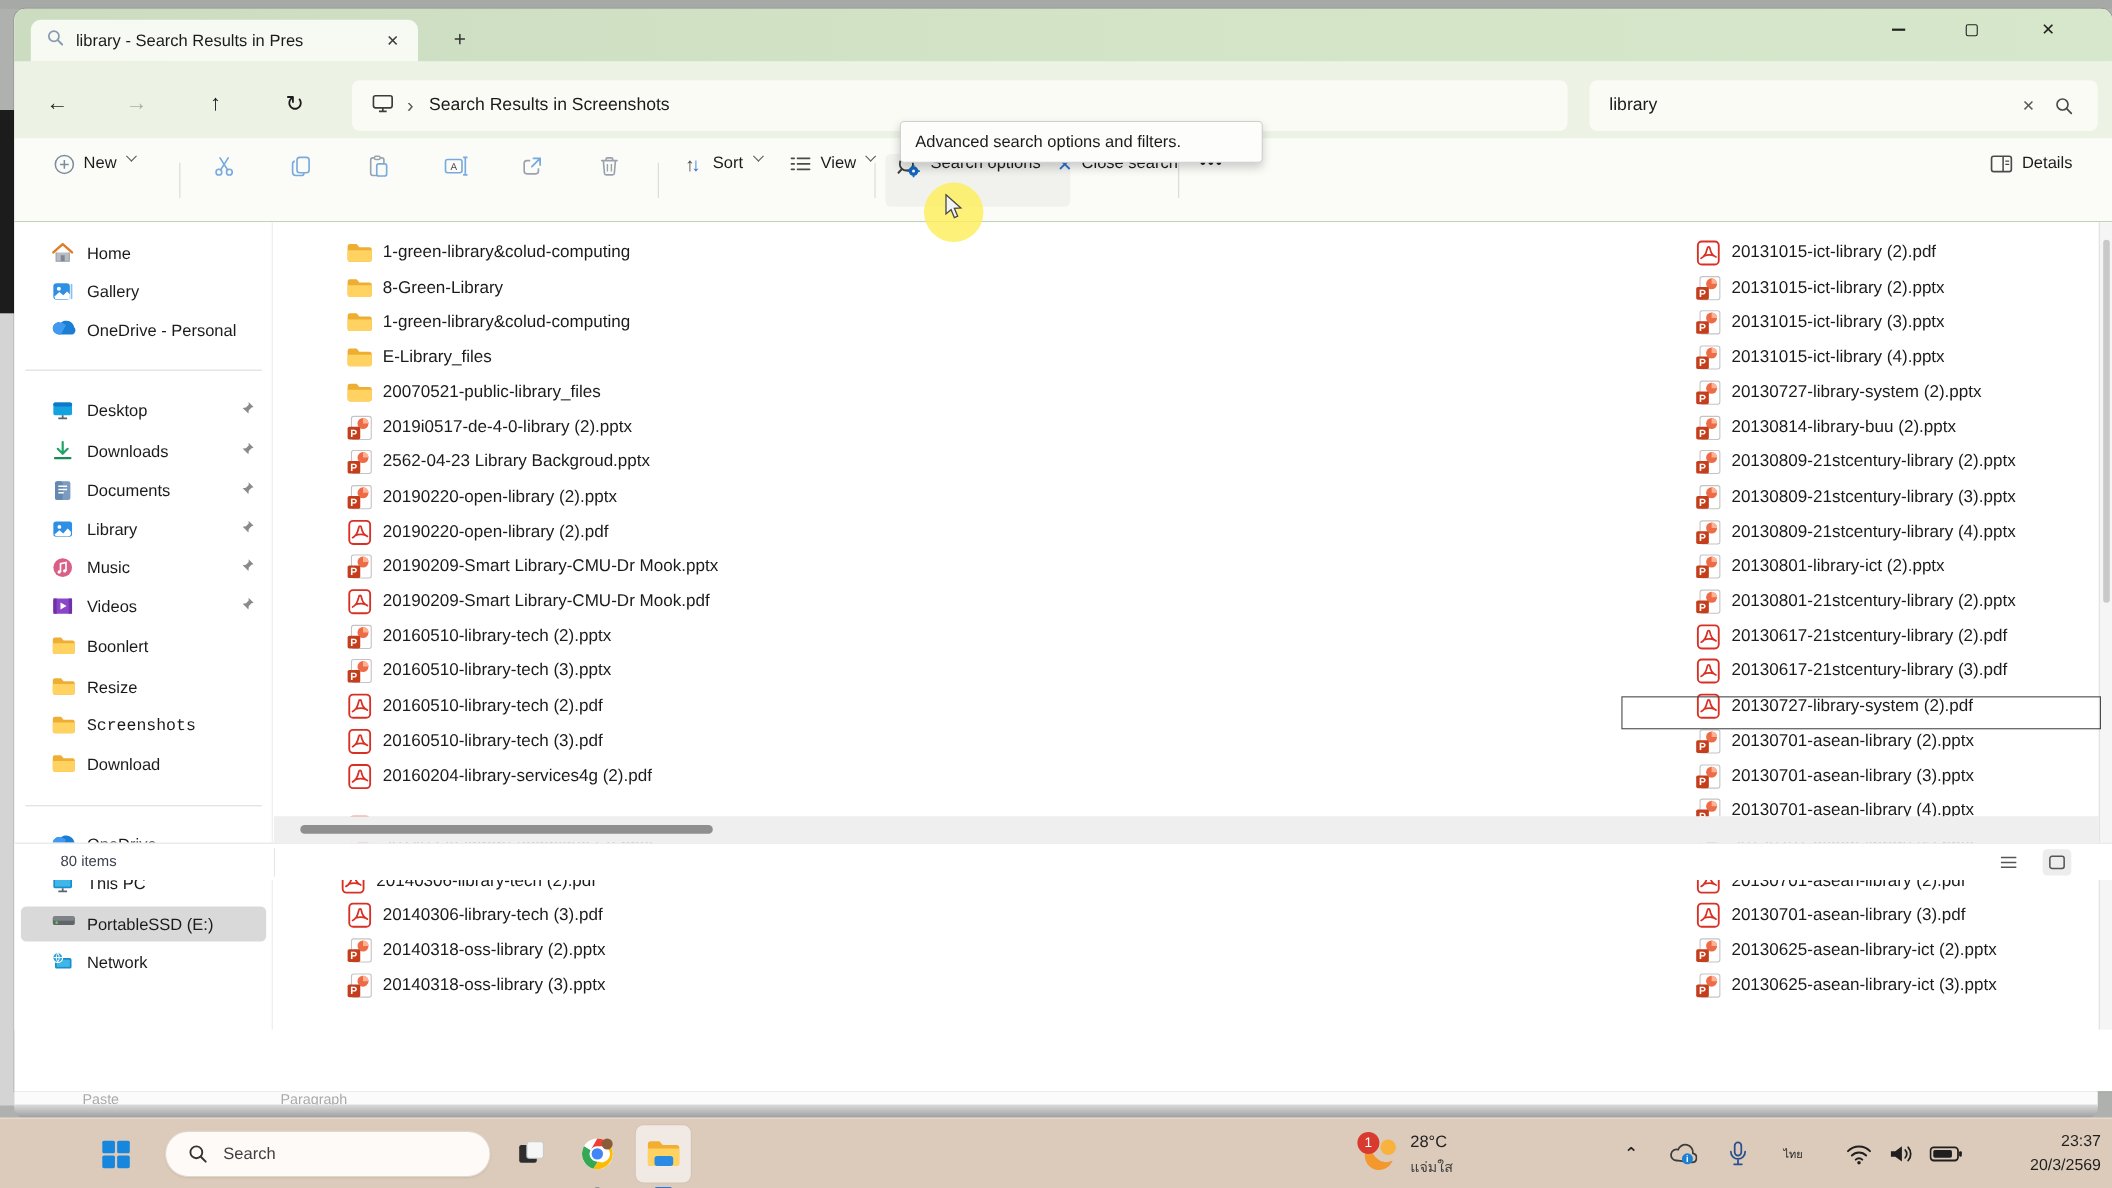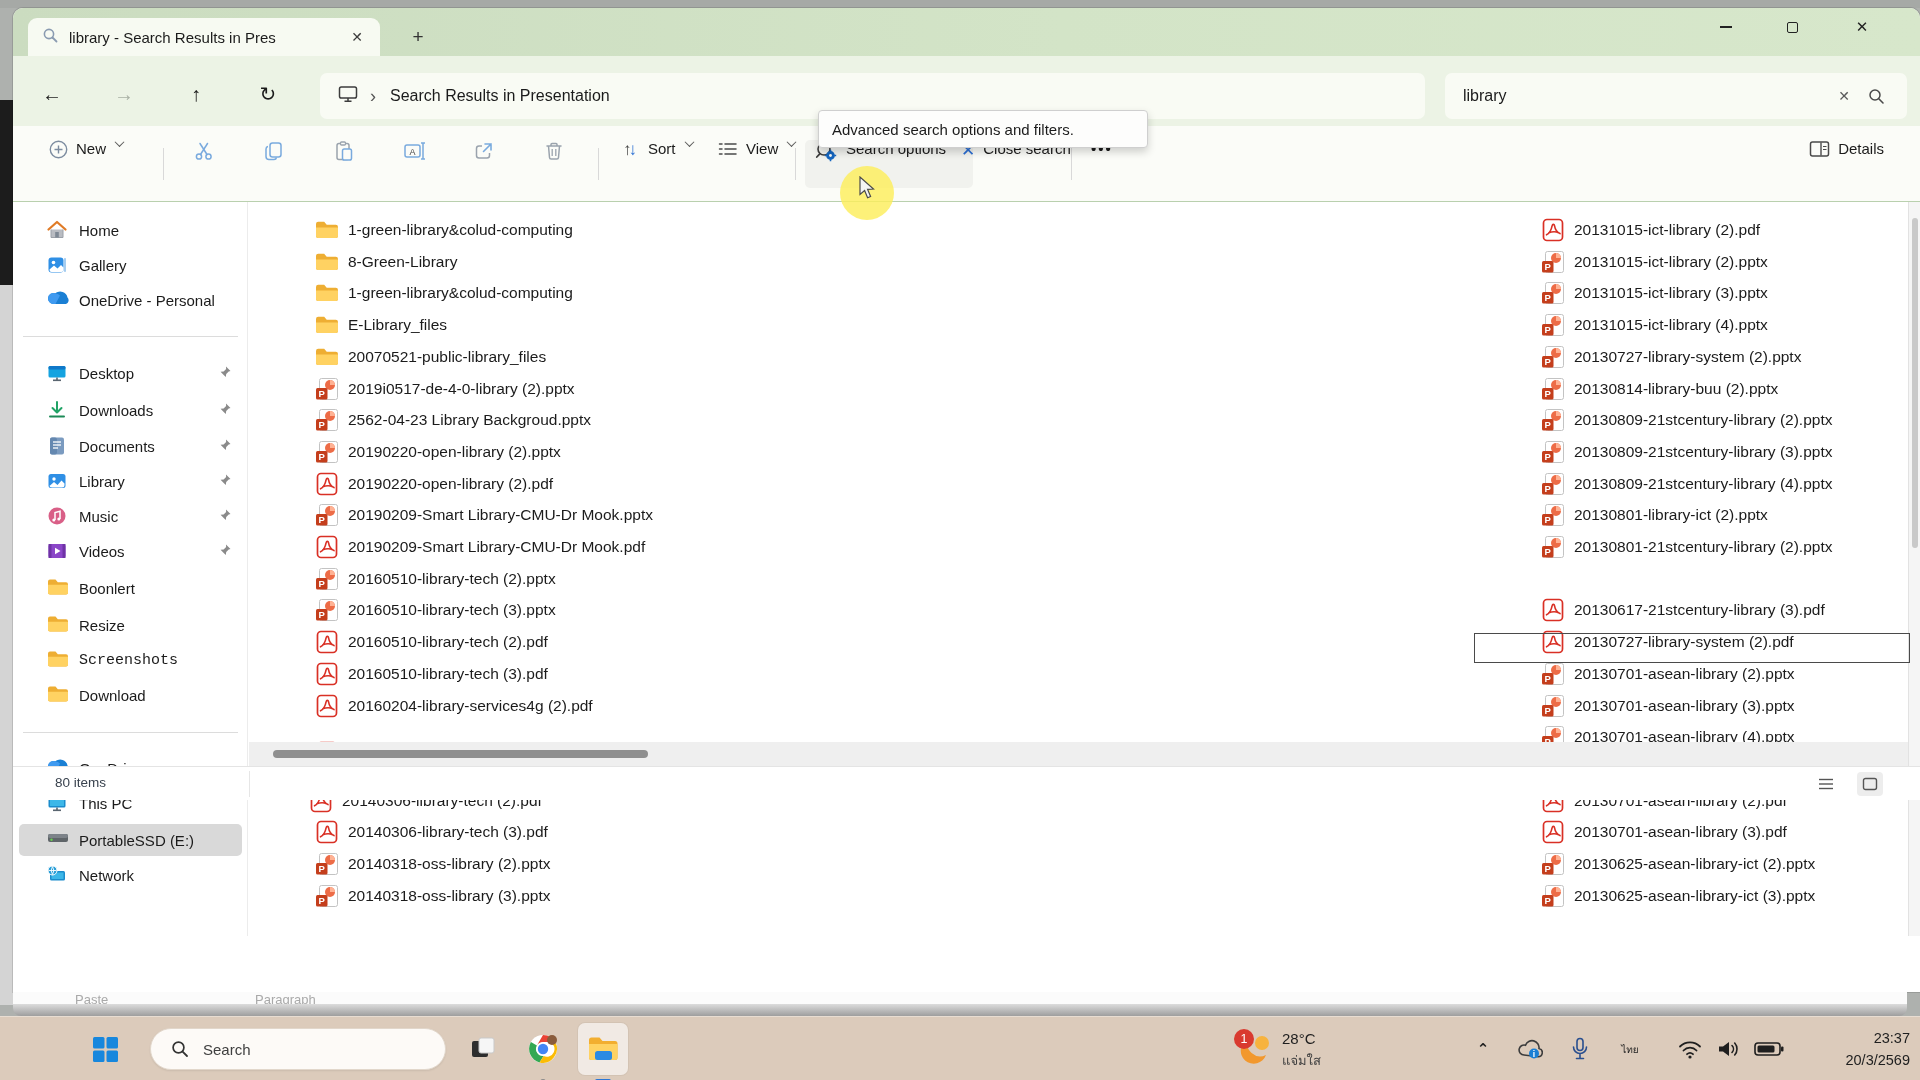--- a/index.html
+++ b/index.html
@@ -146,21 +146,21 @@
 
     <div class="abs" id="address-field">
       <span>
         <svg width="20" height="18" viewBox="0 0 20 18">
             <rect x="1.5" y="2" width="17" height="11" rx="1.8" fill="none" stroke="#3c3c3c" stroke-width="1.5"></rect>
             <line x1="10" y1="13" x2="10" y2="16" stroke="#3c3c3c" stroke-width="1.5"></line>
             <line x1="6.5" y1="16.2" x2="13.5" y2="16.2" stroke="#3c3c3c" stroke-width="1.5"></line>
           </svg>
       </span>
       <span id="address-chevron">›</span>
-      <span>Search Results in Presentation</span>
+      <span>Search Results in Screenshots</span>
     </div>
 
     <div class="abs" id="search-field">
       <span>library</span>
       <span id="search-clear">✕</span>
       <span id="search-go">
         <svg width="17" height="17" viewBox="0 0 17 17">
             <circle cx="7" cy="7" r="5" fill="none" stroke="#4a4a4a" stroke-width="1.5"></circle>
             <line x1="10.8" y1="10.8" x2="15" y2="15" stroke="#4a4a4a" stroke-width="1.6" stroke-linecap="round"></line>
           </svg>
@@ -794,20 +794,29 @@
             <svg width="24" height="24" viewBox="0 0 24 24">
               <rect x="4.5" y="1.5" width="18" height="21" rx="2" fill="#fff" stroke="#c3c3c3"></rect>
               <circle cx="15" cy="8" r="5" fill="#ed6c47"></circle>
               <path d="M15 3 a5 5 0 0 1 5 5 L15 8 Z" fill="#ffb294"></path>
               <rect x="1" y="11" width="11.5" height="11.5" rx="1.5" fill="#c43e1c"></rect>
               <text x="6.7" y="20" font-size="9.5" fill="#fff" font-weight="bold" text-anchor="middle" font-family="sans-serif">P</text>
             </svg>
           </span>
           <span class="fname">20130801-21stcentury-library (2).pptx</span>
         </div>
+        <div class="file-row" style="left: 1292px; top: 362px;">
+          <span class="ficon">
+            <svg width="22" height="24" viewBox="0 0 22 24">
+              <rect x="1.5" y="1.5" width="19" height="21" rx="3.5" fill="#fff" stroke="#d93025" stroke-width="1.7"></rect>
+              <path d="M4.5 16.8 C7.2 15.6 9.3 11.6 10.1 7.8 C10.5 5.9 12.2 5.9 12.5 7.7 C13.1 11.4 15.6 14.6 18 15.6 M6.8 14.8 C10 13.6 13.8 13.5 16.6 14.7" fill="none" stroke="#d93025" stroke-width="1.6" stroke-linecap="round"></path>
+            </svg>
+          </span>
+          <span class="fname">20130617-21stcentury-library (2).pdf</span>
+        </div>
         <div class="file-row" style="left: 1292px; top: 393px;">
           <span class="ficon">
             <svg width="22" height="24" viewBox="0 0 22 24">
               <rect x="1.5" y="1.5" width="19" height="21" rx="3.5" fill="#fff" stroke="#d93025" stroke-width="1.7"></rect>
               <path d="M4.5 16.8 C7.2 15.6 9.3 11.6 10.1 7.8 C10.5 5.9 12.2 5.9 12.5 7.7 C13.1 11.4 15.6 14.6 18 15.6 M6.8 14.8 C10 13.6 13.8 13.5 16.6 14.7" fill="none" stroke="#d93025" stroke-width="1.6" stroke-linecap="round"></path>
             </svg>
           </span>
           <span class="fname">20130617-21stcentury-library (3).pdf</span>
         </div>
         <div class="file-row" style="left: 1292px; top: 425px;">

